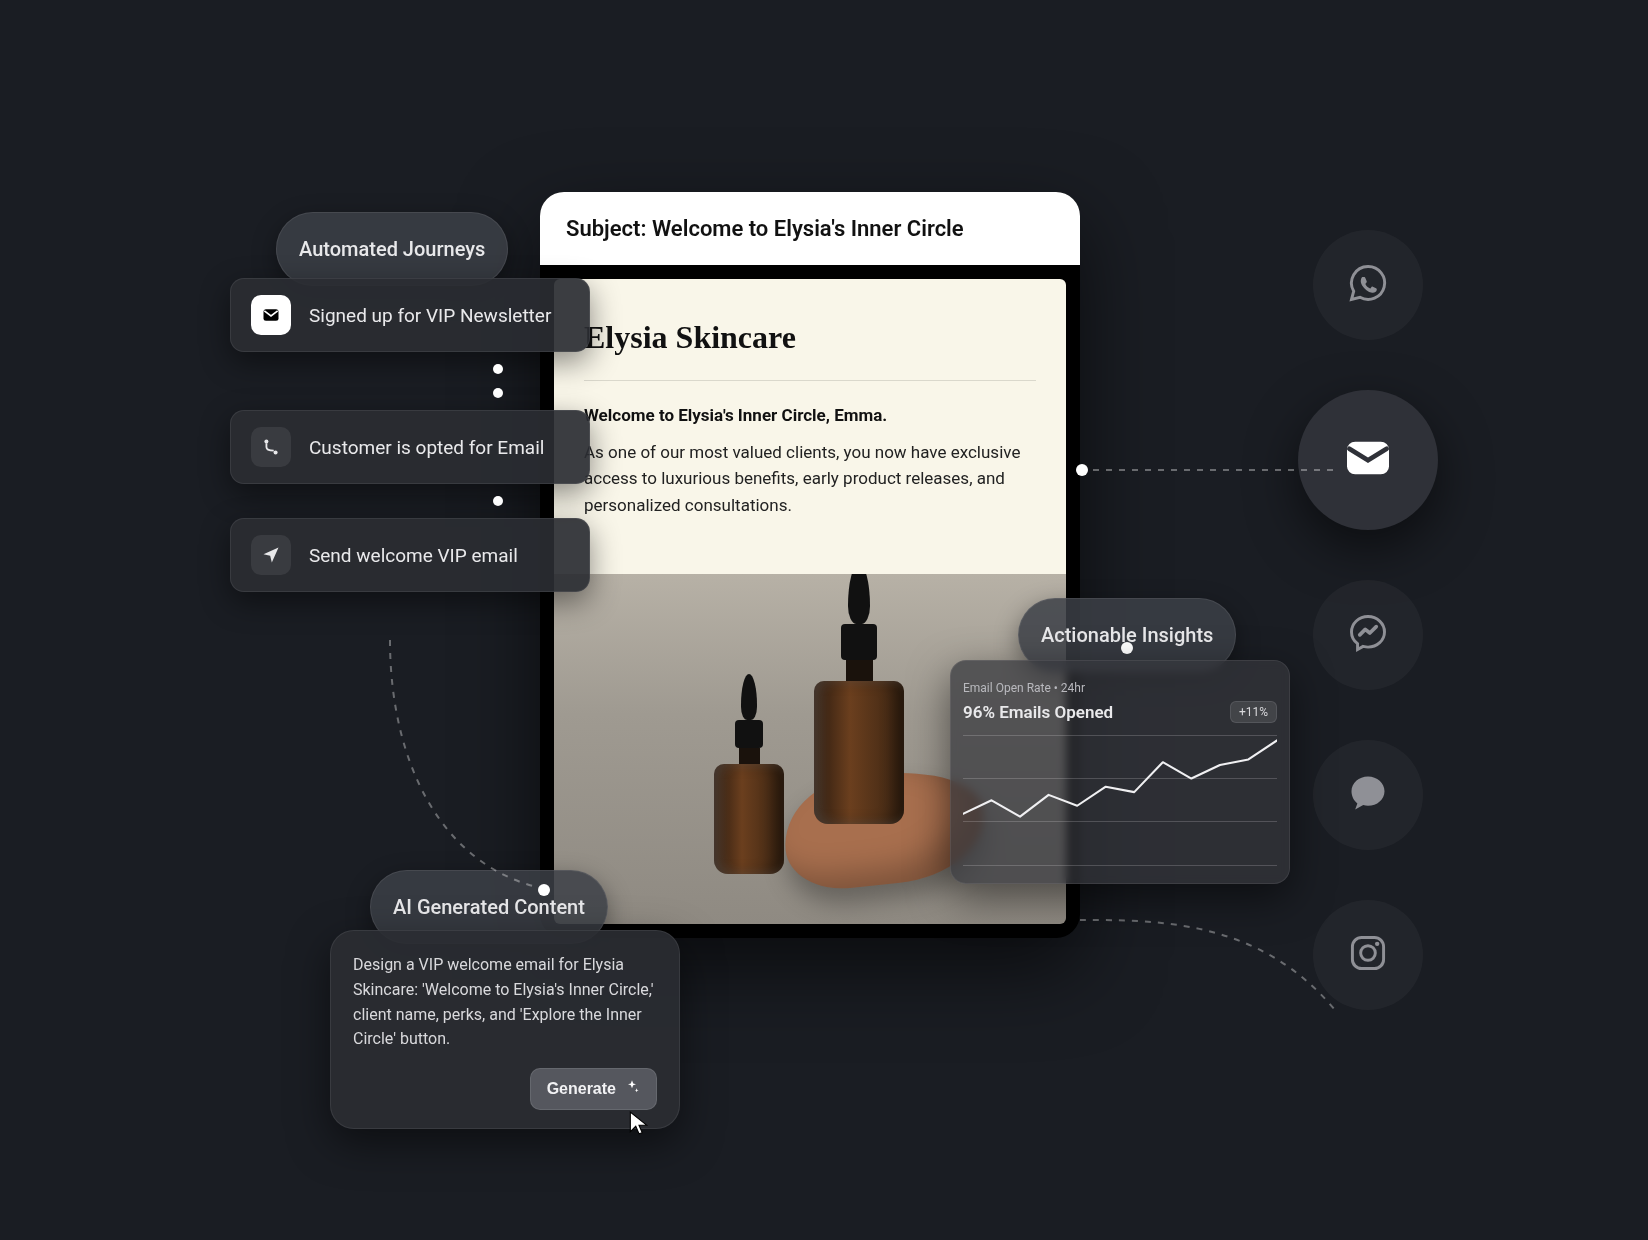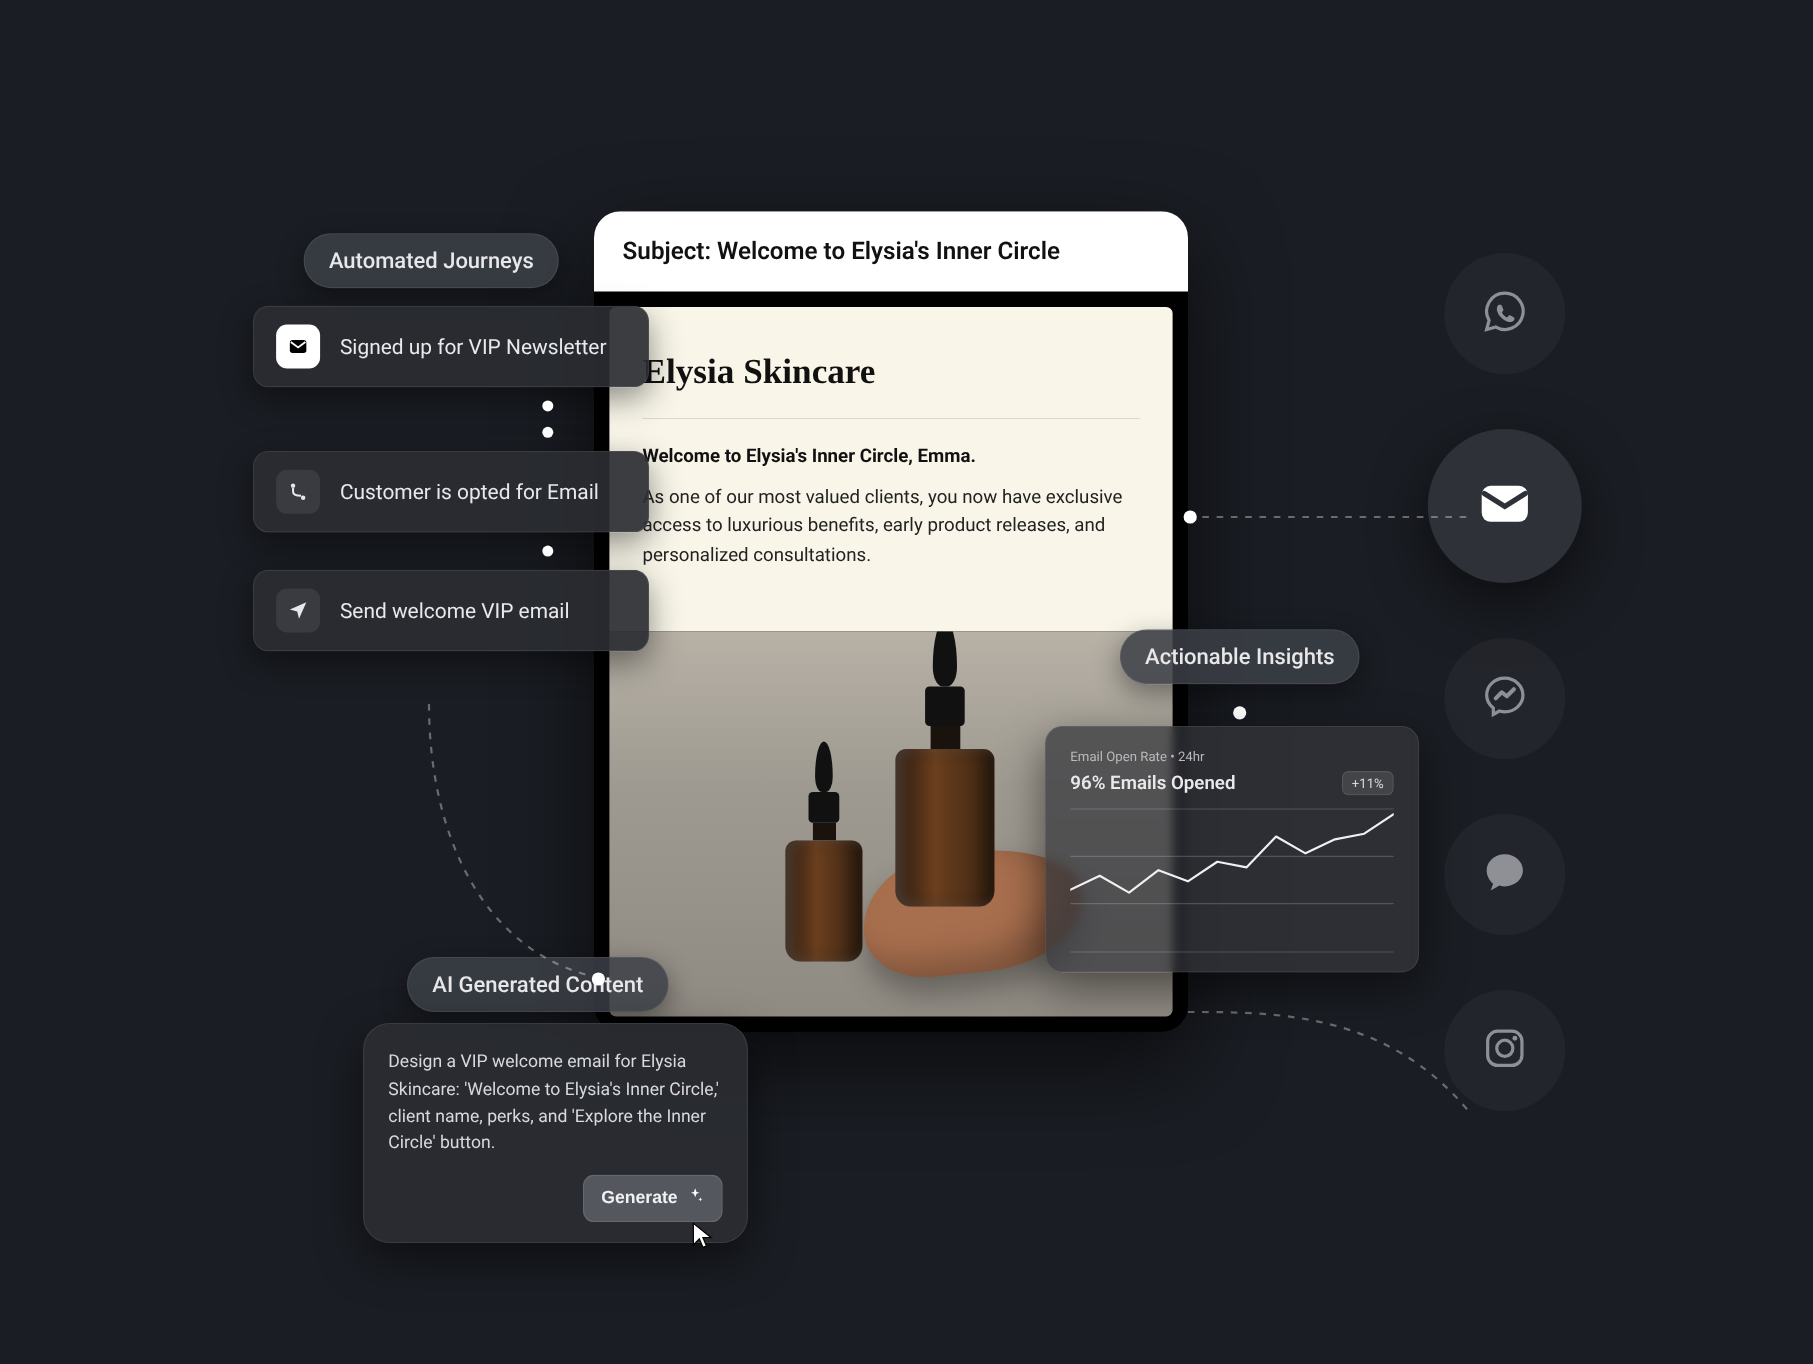--- a/index.html
+++ b/index.html
@@ -141,28 +141,28 @@
     border-radius: 50% 50% 40% 40% / 70% 70% 30% 30%;
   }
 
   
   .pill {
     position: absolute;
     background: rgba(60,63,70,0.85);
     color: #e8e8ea;
     font-size: 20px;
     font-weight: 500;
-    padding: 12px 22px;
+    padding: 24px 22px;
     border-radius: 999px;
     border: 1px solid rgba(255,255,255,0.08);
     box-shadow: 0 8px 24px rgba(0,0,0,0.4);
     white-space: nowrap;
   }
   .pill-automated { left: 276px; top: 212px; }
-  .pill-insights  { left: 1018px; top: 572px; }
+  .pill-insights  { left: 1018px; top: 598px; }
   .pill-aigen     { left: 370px; top: 870px; }
 
   
   .journey-steps {
     position: absolute;
     left: 230px;
     top: 278px;
     display: flex;
     flex-direction: column;
     gap: 10px;
@@ -245,21 +245,21 @@
 
   
   .insights-card {
     position: absolute;
     left: 950px;
     top: 660px;
     width: 340px;
     background: rgba(52,54,60,0.72);
     border: 1px solid rgba(255,255,255,0.08);
     border-radius: 16px;
-    padding: 20px 22px 18px;
+    padding: 20px 12px 18px;
     color: #e9e9eb;
     box-shadow: 0 14px 40px rgba(0,0,0,0.5);
     backdrop-filter: blur(4px);
     z-index: 6;
   }
   .insights-sub {
     font-size: 12px;
     color: #b9b9be;
     margin-bottom: 6px;
   }

